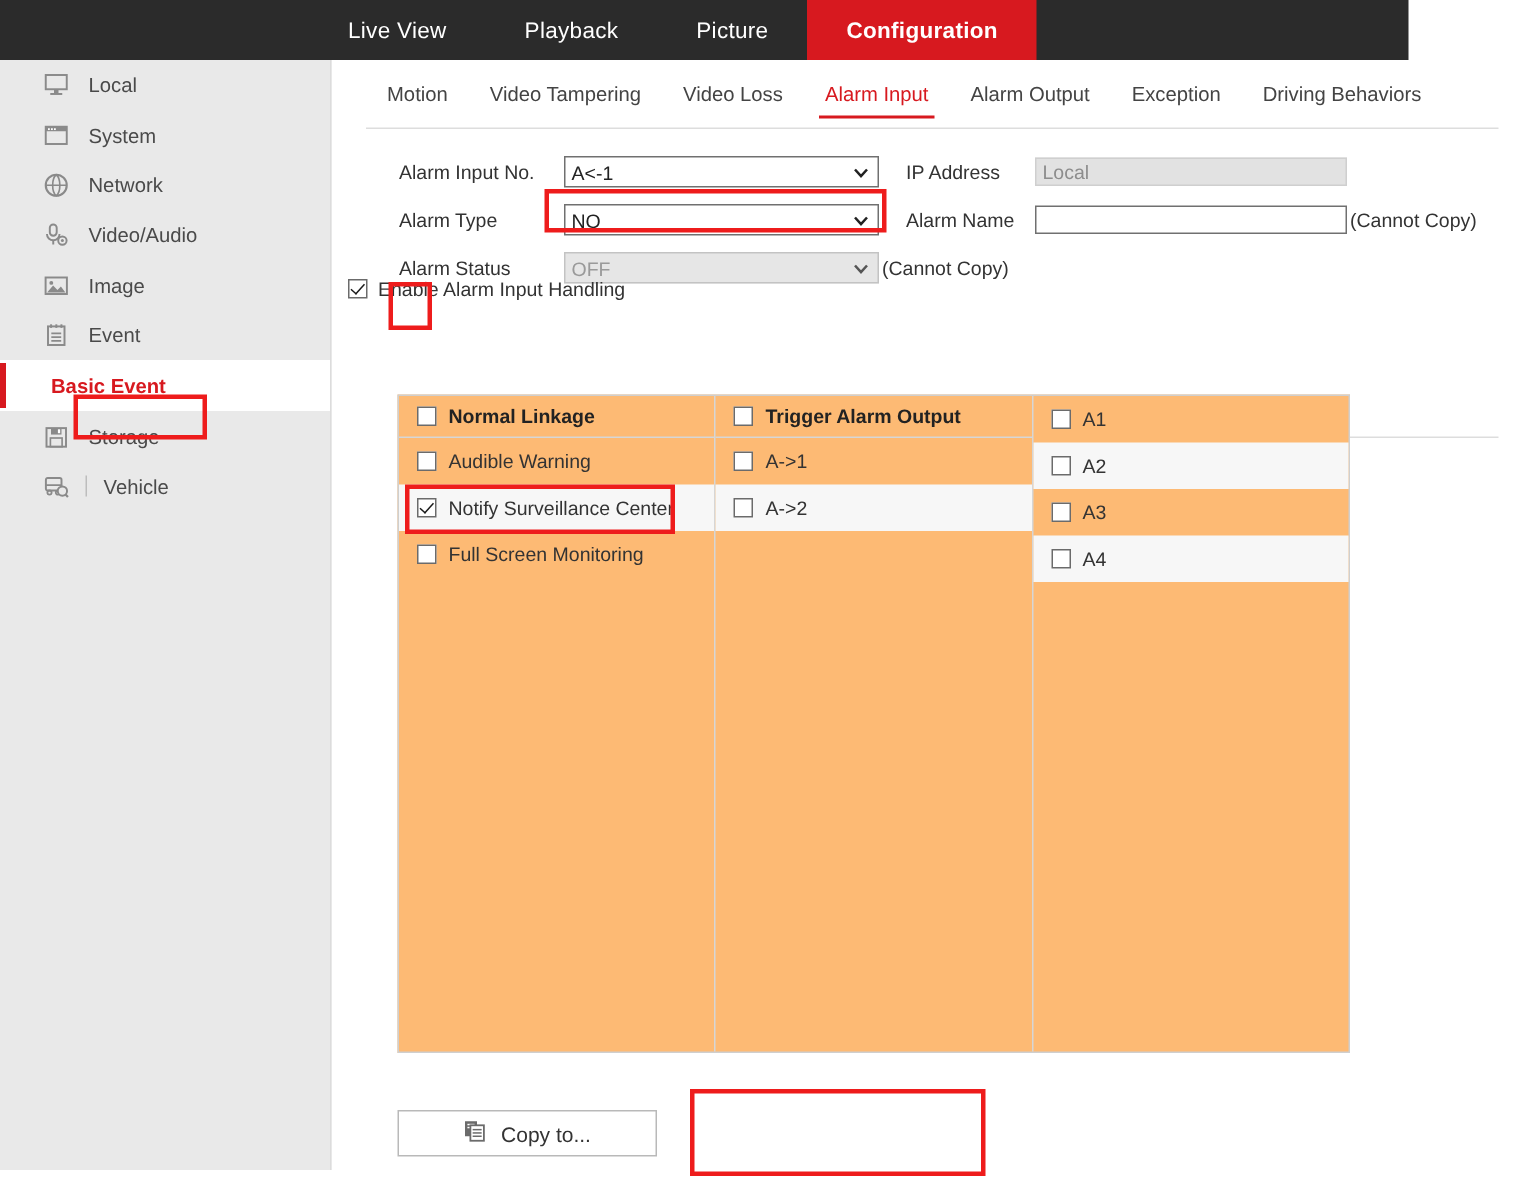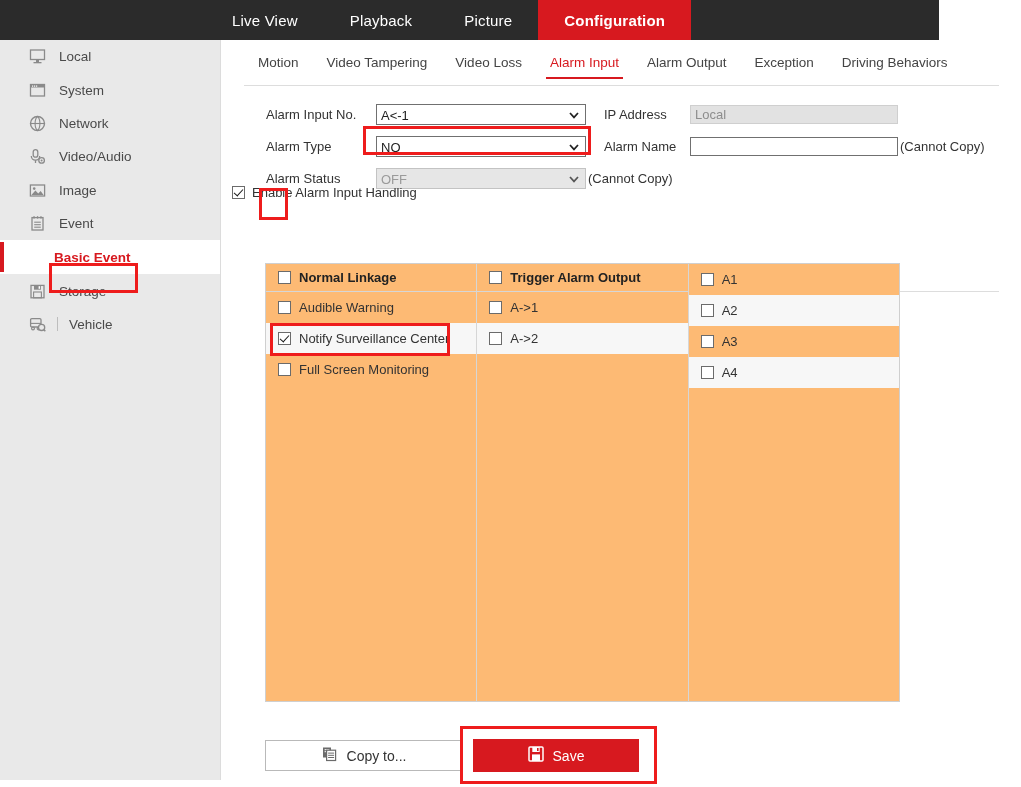--- a/index.html
+++ b/index.html
@@ -82,21 +82,21 @@
     width: 1px; height: 14px;
     background: #bdbdbd;
     margin-right: 11px;
     margin-left: -2px;
   }
   .side-sub {
     position: relative;
     height: 34px;
     display: flex;
     align-items: center;
-    padding-left: 54px;
+    padding-left: 34px;
     background: #ffffff;
     color: #d7191f;
     font-weight: bold;
     font-size: 13.5px;
     cursor: pointer;
   }
   .side-sub .redbar {
     position: absolute;
     left: 0; top: 2px;
     width: 4px; height: 30px;
@@ -313,21 +313,21 @@
     font-size: 13px;
     color: #333333;
     box-sizing: border-box;
   }
   .lrow.alt { background: #f7f7f7; }
 
   
   .btn-copy {
     position: absolute;
     left: 265px; top: 740px;
-    width: 198px; height: 31px;
+    width: 173px; height: 31px;
     box-sizing: border-box;
     border: 1px solid #b9b9b9;
     background: #ffffff;
     display: flex;
     align-items: center;
     justify-content: center;
     gap: 9px;
     font-size: 14px;
     color: #333333;
     cursor: pointer;
@@ -629,31 +629,20 @@
           <rect x="2.6" y="5.2" width="4.8" height="1" fill="#ffffff"></rect>
           <rect x="4.6" y="4.2" width="9" height="10.3" fill="#ffffff" stroke="#6b6b6b" stroke-width="1.2"></rect>
           <rect x="6.1" y="6.6" width="6" height="1" fill="#6b6b6b"></rect>
           <rect x="6.1" y="8.8" width="6" height="1" fill="#6b6b6b"></rect>
           <rect x="6.1" y="11" width="6" height="1" fill="#6b6b6b"></rect>
         </svg>
     </span>
     <span>Copy to...</span>
   </div>
 
-  <div class="btn-save">
-    <span>
-      <svg width="16" height="16" viewBox="0 0 16 16">
-          <rect x="1" y="1" width="14" height="14" rx="1" fill="none" stroke="#ffffff" stroke-width="1.5"></rect>
-          <rect x="4.3" y="1" width="7.4" height="5" fill="#ffffff"></rect>
-          <rect x="9" y="2" width="1.6" height="3" fill="#d7191f"></rect>
-          <rect x="4" y="8.4" width="8" height="6.6" fill="#ffffff"></rect>
-        </svg>
-    </span>
-    <span>Save</span>
-  </div>
 
   <div class="anno" style="left:363px; top:126px;  width:228px; height:29px;"></div>
   <div class="anno" style="left:259px; top:188px;  width:29px;  height:32px;"></div>
   <div class="anno" style="left:49px;  top:263px;  width:89px;  height:30px;"></div>
   <div class="anno" style="left:270px; top:323px;  width:180px; height:33px;"></div>
   <div class="anno" style="left:460px; top:726px;  width:197px; height:58px;"></div>
 
   <div class="bottom-strip"></div>
 
 </div>

